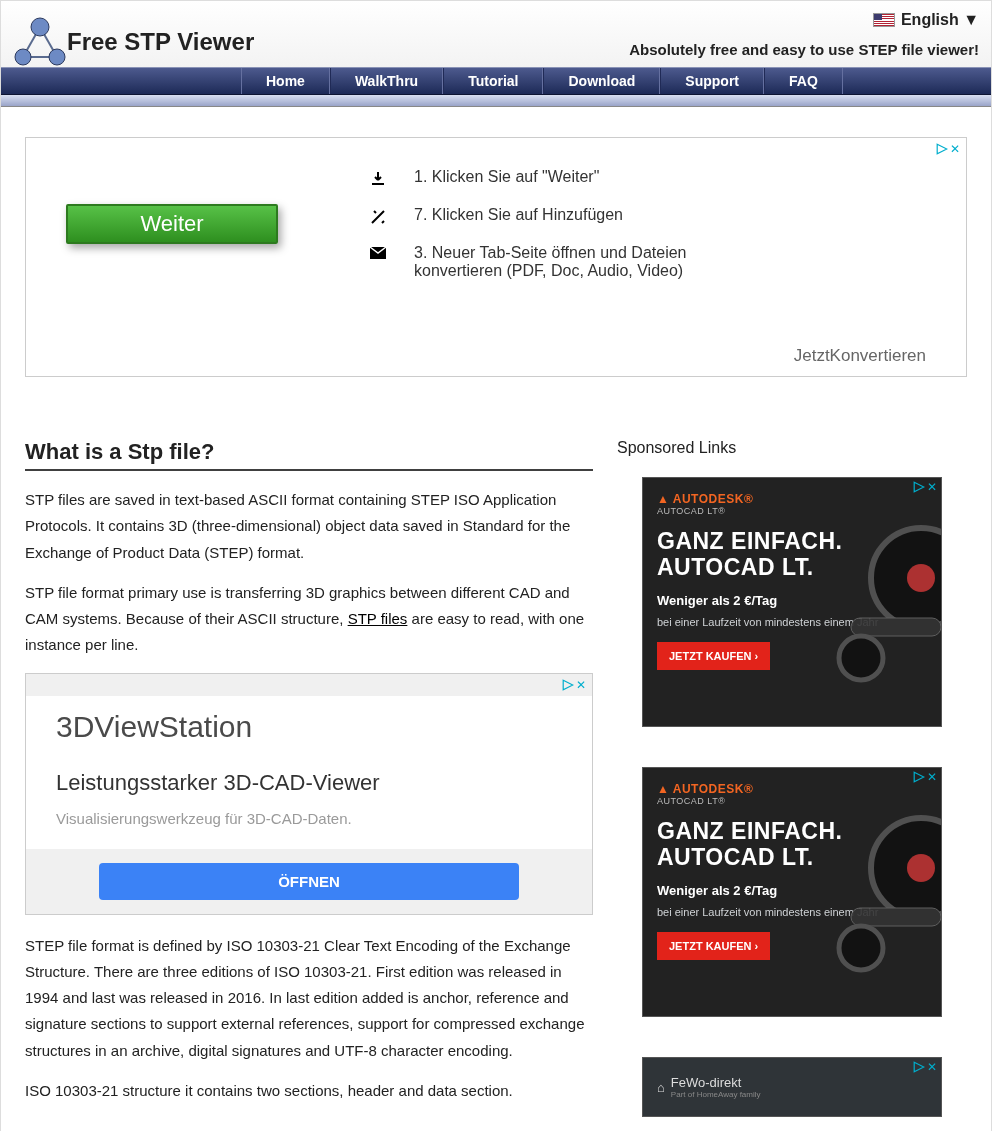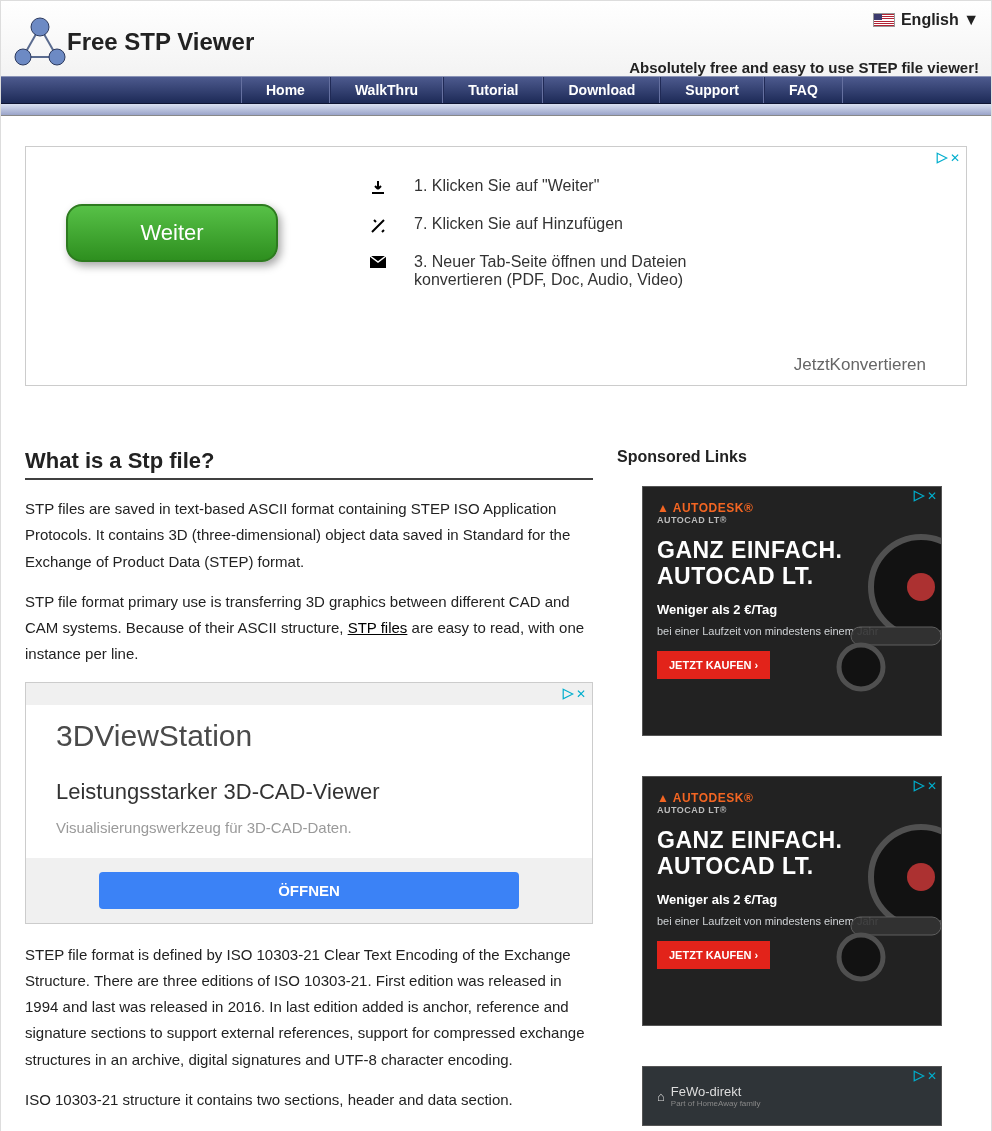--- a/index.html
+++ b/index.html
@@ -6,53 +6,53 @@
 body{font-family:Verdana,Arial,sans-serif;background:#fff;color:#222;width:992px;margin:0 auto;border:1px solid #ddd}
 .topbar{display:flex;justify-content:space-between;align-items:flex-start;padding:8px 12px 0 12px;background:linear-gradient(#fff,#f3f3f3)}
 .brand{display:flex;align-items:center;padding-top:8px}
 .logo{width:54px;height:50px;position:relative}
 .logo svg{width:54px;height:50px}
 .brand-title{font-size:24px;font-weight:bold}
 .topright{text-align:right}
 .lang{display:inline-flex;align-items:center;gap:6px;font-weight:bold;cursor:pointer;padding:2px 0}
 .flag{width:22px;height:14px;display:inline-block;position:relative;background:linear-gradient(to bottom,#b22234 0,#b22234 7.7%,#fff 7.7%,#fff 15.4%,#b22234 15.4%,#b22234 23%,#fff 23%,#fff 30.8%,#b22234 30.8%,#b22234 38.5%,#fff 38.5%,#fff 46.2%,#b22234 46.2%,#b22234 53.8%,#fff 53.8%,#fff 61.5%,#b22234 61.5%,#b22234 69.2%,#fff 69.2%,#fff 76.9%,#b22234 76.9%,#b22234 84.6%,#fff 84.6%,#fff 92.3%,#b22234 92.3%,#b22234 100%);border:1px solid #999}
 .flag::before{content:"";position:absolute;top:0;left:0;width:40%;height:54%;background:#3c3b6e}
-.tagline{font-size:15px;font-weight:bold;margin-top:28px}
+.tagline{font-size:15px;font-weight:bold;margin-top:10px}
 .navwrap{background:linear-gradient(#4d5a8e,#1d2a57);height:28px;display:flex;align-items:stretch;padding-left:240px;border-top:1px solid #8a93b6;border-bottom:1px solid #0e1533}
 .navitem{color:#fff;font-weight:bold;font-size:14px;display:flex;align-items:center;padding:4px 24px;border-left:1px solid #202a56;border-right:1px solid #6570a0;cursor:pointer}
 .navitem:first-child{border-left:1px solid #6570a0}
 .stripe{height:12px;background:linear-gradient(#d9e0f2,#9aa4c9);border-bottom:1px solid #888}
 .page{display:flex;gap:24px;padding:0 24px 24px 24px}
 .main{flex:0 0 568px}
 .side{flex:1;padding-top:0}
 .ad-top{margin:30px 24px 40px 24px;border:1px solid #ccc;position:relative;height:240px;padding:30px 40px 10px 40px;display:flex;flex-direction:column;justify-content:space-between}
 .adchoices{position:absolute;top:4px;right:6px;color:#00aecd;font-size:12px;display:flex;align-items:center;gap:2px}
 .adchoices svg{width:12px;height:12px}
 .ad-top-body{display:flex;align-items:center;gap:90px}
-.weiter-btn{width:212px;height:58px;border-radius:16px;background:linear-gradient(#57c147,#2e8f1f);color:#fff;font-size:22px;font-weight:500;display:flex;align-items:center;justify-content:center;border:2px solid #2d7a1f;box-shadow:3px 4px 8px rgba(0,0,0,0.35);cursor:pointer}
+.weiter-btn{width:212px;height:40px;border-radius:2px;background:linear-gradient(#57c147,#2e8f1f);color:#fff;font-size:22px;font-weight:500;display:flex;align-items:center;justify-content:center;border:2px solid #2d7a1f;box-shadow:3px 4px 8px rgba(0,0,0,0.35);cursor:pointer}
 .ad-steps{list-style:none;font-size:16px;color:#333;display:flex;flex-direction:column;gap:18px}
 .ad-steps li{display:flex;align-items:flex-start;gap:26px}
 .ad-steps .ico{width:20px;display:flex;justify-content:center;padding-top:2px}
 .ad-brand-bottom{text-align:right;color:#666;font-size:17px;font-weight:300;font-family:Arial}
 h2.section{font-size:22px;font-weight:bold;border-bottom:2px solid #404040;padding-bottom:4px;margin-top:22px;margin-bottom:16px}
 .main p{font-size:15px;line-height:1.75;margin-bottom:14px}
 .main a.inline{color:#000;text-decoration:underline}
 .ad-mid{border:1px solid #ccc;margin:10px 0 18px 0;position:relative;background:#f0f0f0;padding:22px 0 14px 0}
 .ad-mid-inner{background:#fff;padding:14px 30px 18px 30px}
 .ad-mid-title{font-size:30px;color:#4a4a4a;font-weight:500;margin-bottom:26px}
 .ad-mid-sub{font-size:22px;color:#333;font-weight:500;margin-bottom:14px}
 .ad-mid-desc{font-size:15px;color:#9a9a9a;margin-bottom:4px}
 .ad-mid-url{font-size:12px;color:#9a9a9a}
 .ad-mid-btnrow{display:flex;justify-content:center;padding:14px 30px 0}
 .open-btn{background:#3b82f6;color:#fff;font-weight:bold;font-size:15px;border:none;border-radius:4px;padding:10px 0;width:420px;cursor:pointer}
-.side h3{font-size:16px;font-weight:bold;margin:22px 0 20px 0}
+.side h3{font-size:16px;font-weight:normal;margin:22px 0 20px 0}
 .side-ad{width:300px;height:250px;margin:0 auto 40px auto;background:#222;position:relative;color:#fff;overflow:hidden;border:1px solid #555}
 .side-ad .adchoices{top:2px;right:4px}
 .side-ad-logo{font-size:12px;color:#f26522;padding:14px 0 6px 14px;font-weight:bold;letter-spacing:0.5px}
-.side-ad-logo small{display:block;color:#bbb;font-size:9px;font-weight:bold}
+.side-ad-logo small{display:block;color:#bbb;font-size:9px;font-weight:normal}
 .side-ad-head{font-size:23px;line-height:1.15;padding:6px 14px;font-weight:600;letter-spacing:0.5px}
 .side-ad-sub{font-size:13px;padding:6px 14px;font-weight:bold}
 .side-ad-small{font-size:11px;line-height:1.5;padding:0 14px;color:#cfd2d5}
 .side-ad-btn{background:#e2231a;color:#fff;font-size:11px;font-weight:bold;padding:8px 12px;display:inline-flex;align-items:center;gap:6px;margin:12px 14px;cursor:pointer}
 .side-ad-art{position:absolute;right:-30px;top:30px;width:160px;height:200px;opacity:0.9}
 .side-ad.dark{height:60px;background:#2f3438}
 .fewo{display:flex;align-items:center;height:100%;padding-left:14px;color:#ddd;font-size:13px;gap:6px}
 .fewo small{display:block;font-size:8px;color:#888}
 </style>
 </head>

